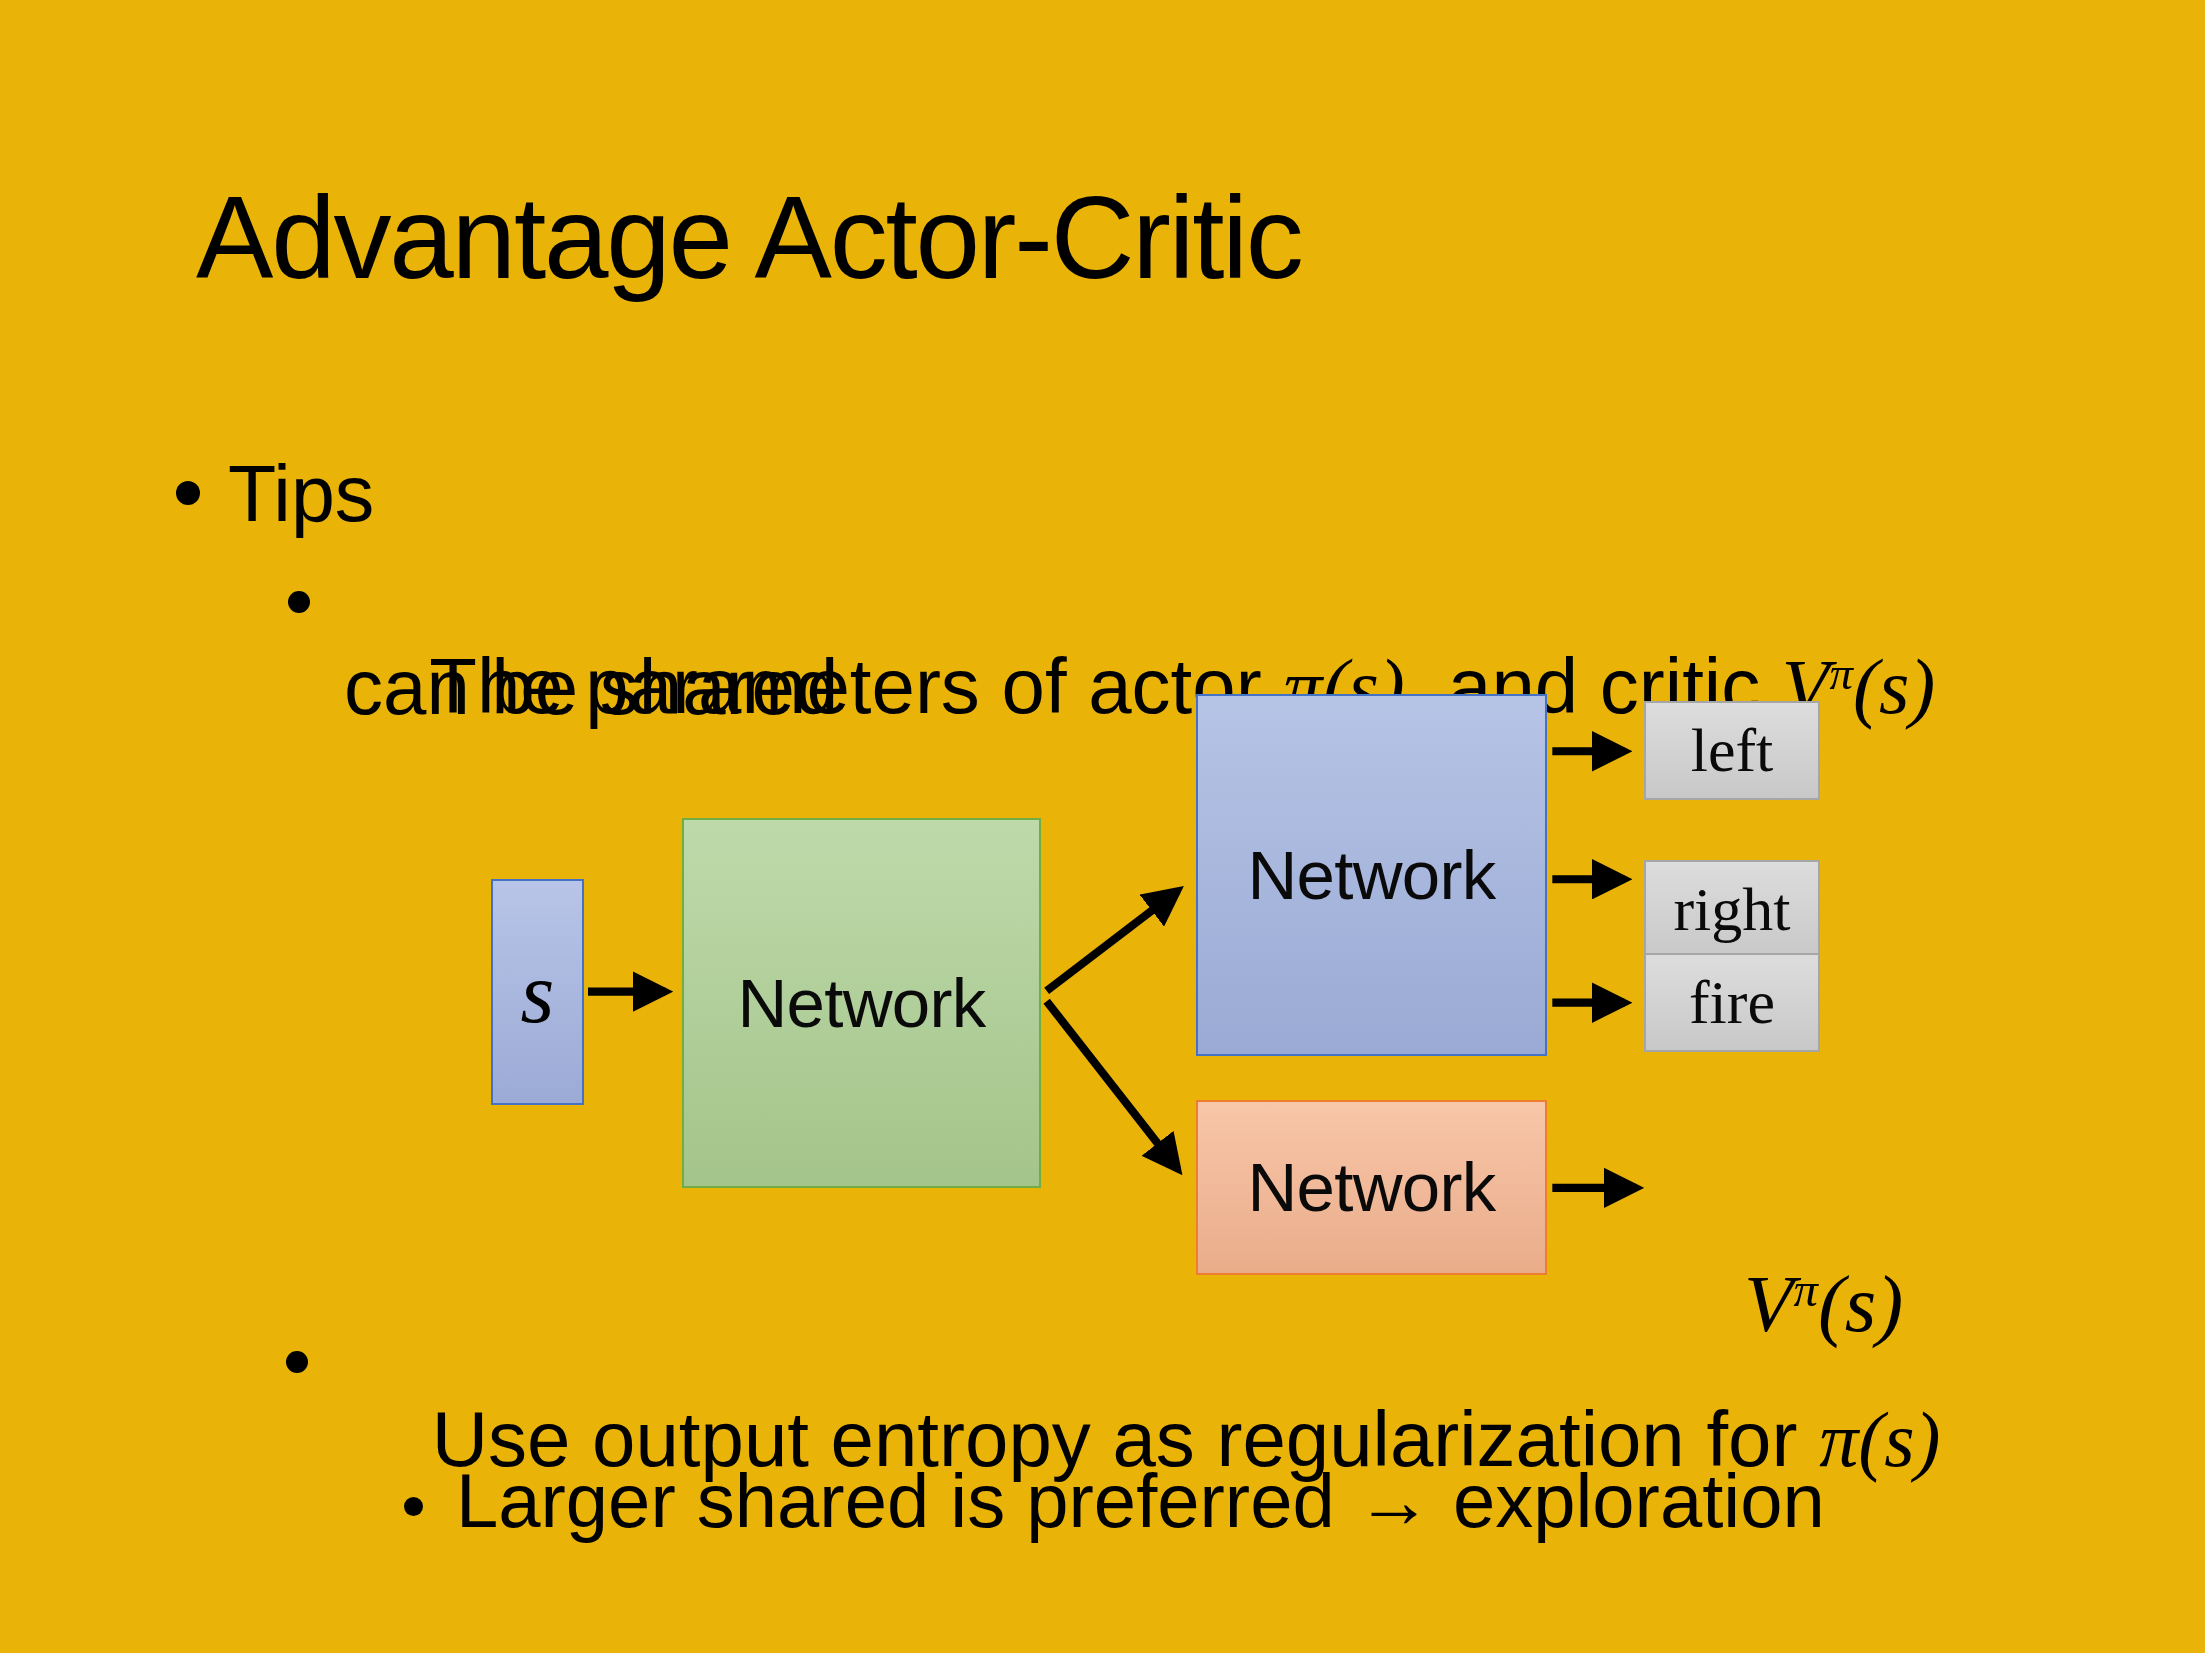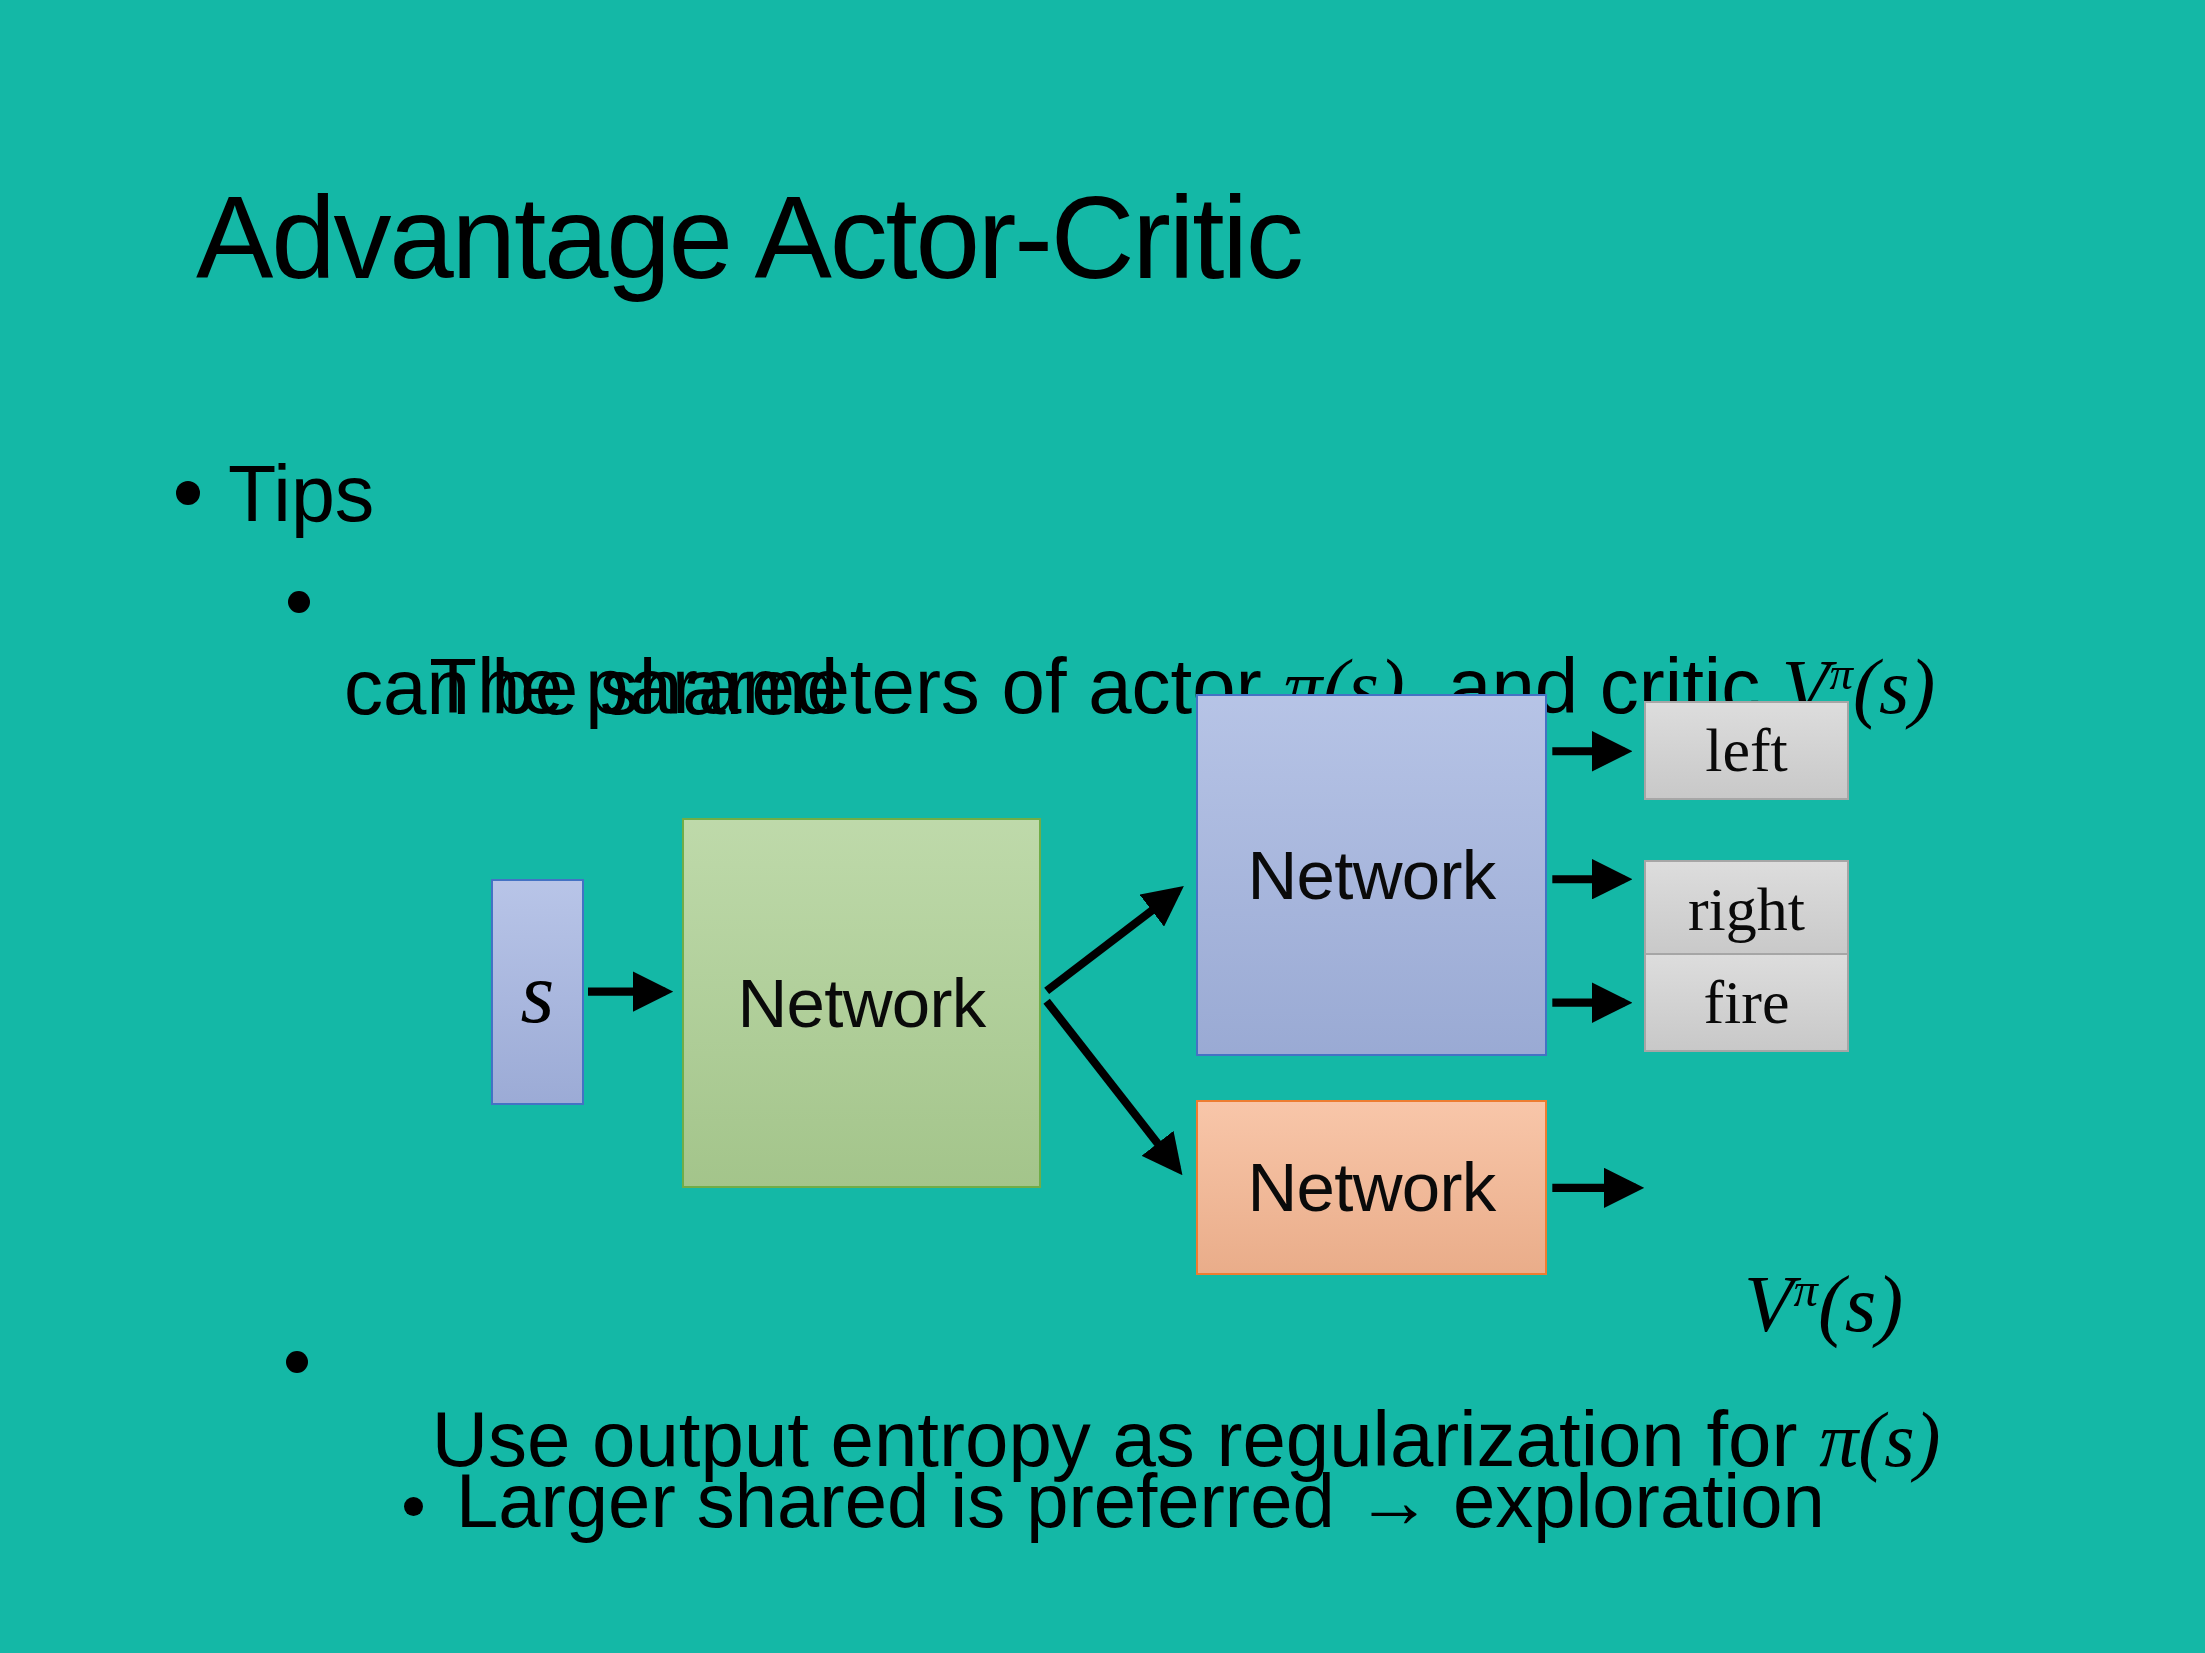--- a/index.html
+++ b/index.html
@@ -5,21 +5,21 @@
   :root{
     --state-box-fill:#A4B4E1; --state-box-border:#4472C4;
     --shared-network-fill:#ACCF92; --shared-network-border:#70AD47;
     --actor-network-fill:#A2B3DF; --actor-network-border:#4472C4;
     --critic-network-fill:#F6B691; --critic-network-border:#ED7D31;
     --action-box-fill:#D3D3D3; --action-box-border:#A6A6A6;
     --ink:#000000;
   }
   html,body{margin:0;padding:0;background:#ffffff;}
   .slide{
-    position:relative; width:2205px; height:1654px; background:#14b8a6;
+    position:relative; width:2205px; height:1654px; background:#eab308;
     overflow:hidden; font-family:"Liberation Sans", sans-serif; color:var(--ink);
   }
   .title{
     position:absolute; left:196px; top:171px; margin:0;
     font-size:116px; font-weight:400; letter-spacing:-2.2px; color:var(--ink);
     white-space:pre;
   }
   .line{position:absolute; white-space:pre; color:var(--ink); line-height:1.12;}
   .b1{font-size:79px;}
   .b2{font-size:78px;}
@@ -37,21 +37,21 @@
        align-items:center; justify-content:center;
        background-image:linear-gradient(rgba(255,255,255,.22), rgba(0,0,0,.05));}
   .sbox{left:491px; top:879px; width:93px; height:226px;
         background-color:var(--state-box-fill); border:2.9px solid var(--state-box-border);}
   .greenbox{left:682px; top:818px; width:359px; height:370px;
         background-color:var(--shared-network-fill); border:2.9px solid var(--shared-network-border);}
   .bluebox{left:1196px; top:694px; width:351px; height:362px;
         background-color:var(--actor-network-fill); border:2.9px solid var(--actor-network-border);}
   .orangebox{left:1196px; top:1100px; width:351px; height:175px;
         background-color:var(--critic-network-fill); border:2.9px solid var(--critic-network-border);}
-  .graybox{left:1644px; width:205px; height:99px;
+  .graybox{left:1644px; width:176px; height:99px;
         background-color:var(--action-box-fill); border:2.2px solid var(--action-box-border);}
   .g1{top:701px;} .g2{top:860px;} .g3{top:953px;}
   .netlabel{font-size:69px; color:#0a0a0a; letter-spacing:-0.7px;}
   .slabel{font-size:87px;}
   .actlabel{font-family:"Liberation Serif", serif; font-size:62px; color:#0a0a0a;}
   .vout{position:absolute; left:1654px; top:1164px; font-size:81px; white-space:pre;}
   .arrows{position:absolute; left:0; top:0; pointer-events:none;}
 </style>
 </head>
 <body>

